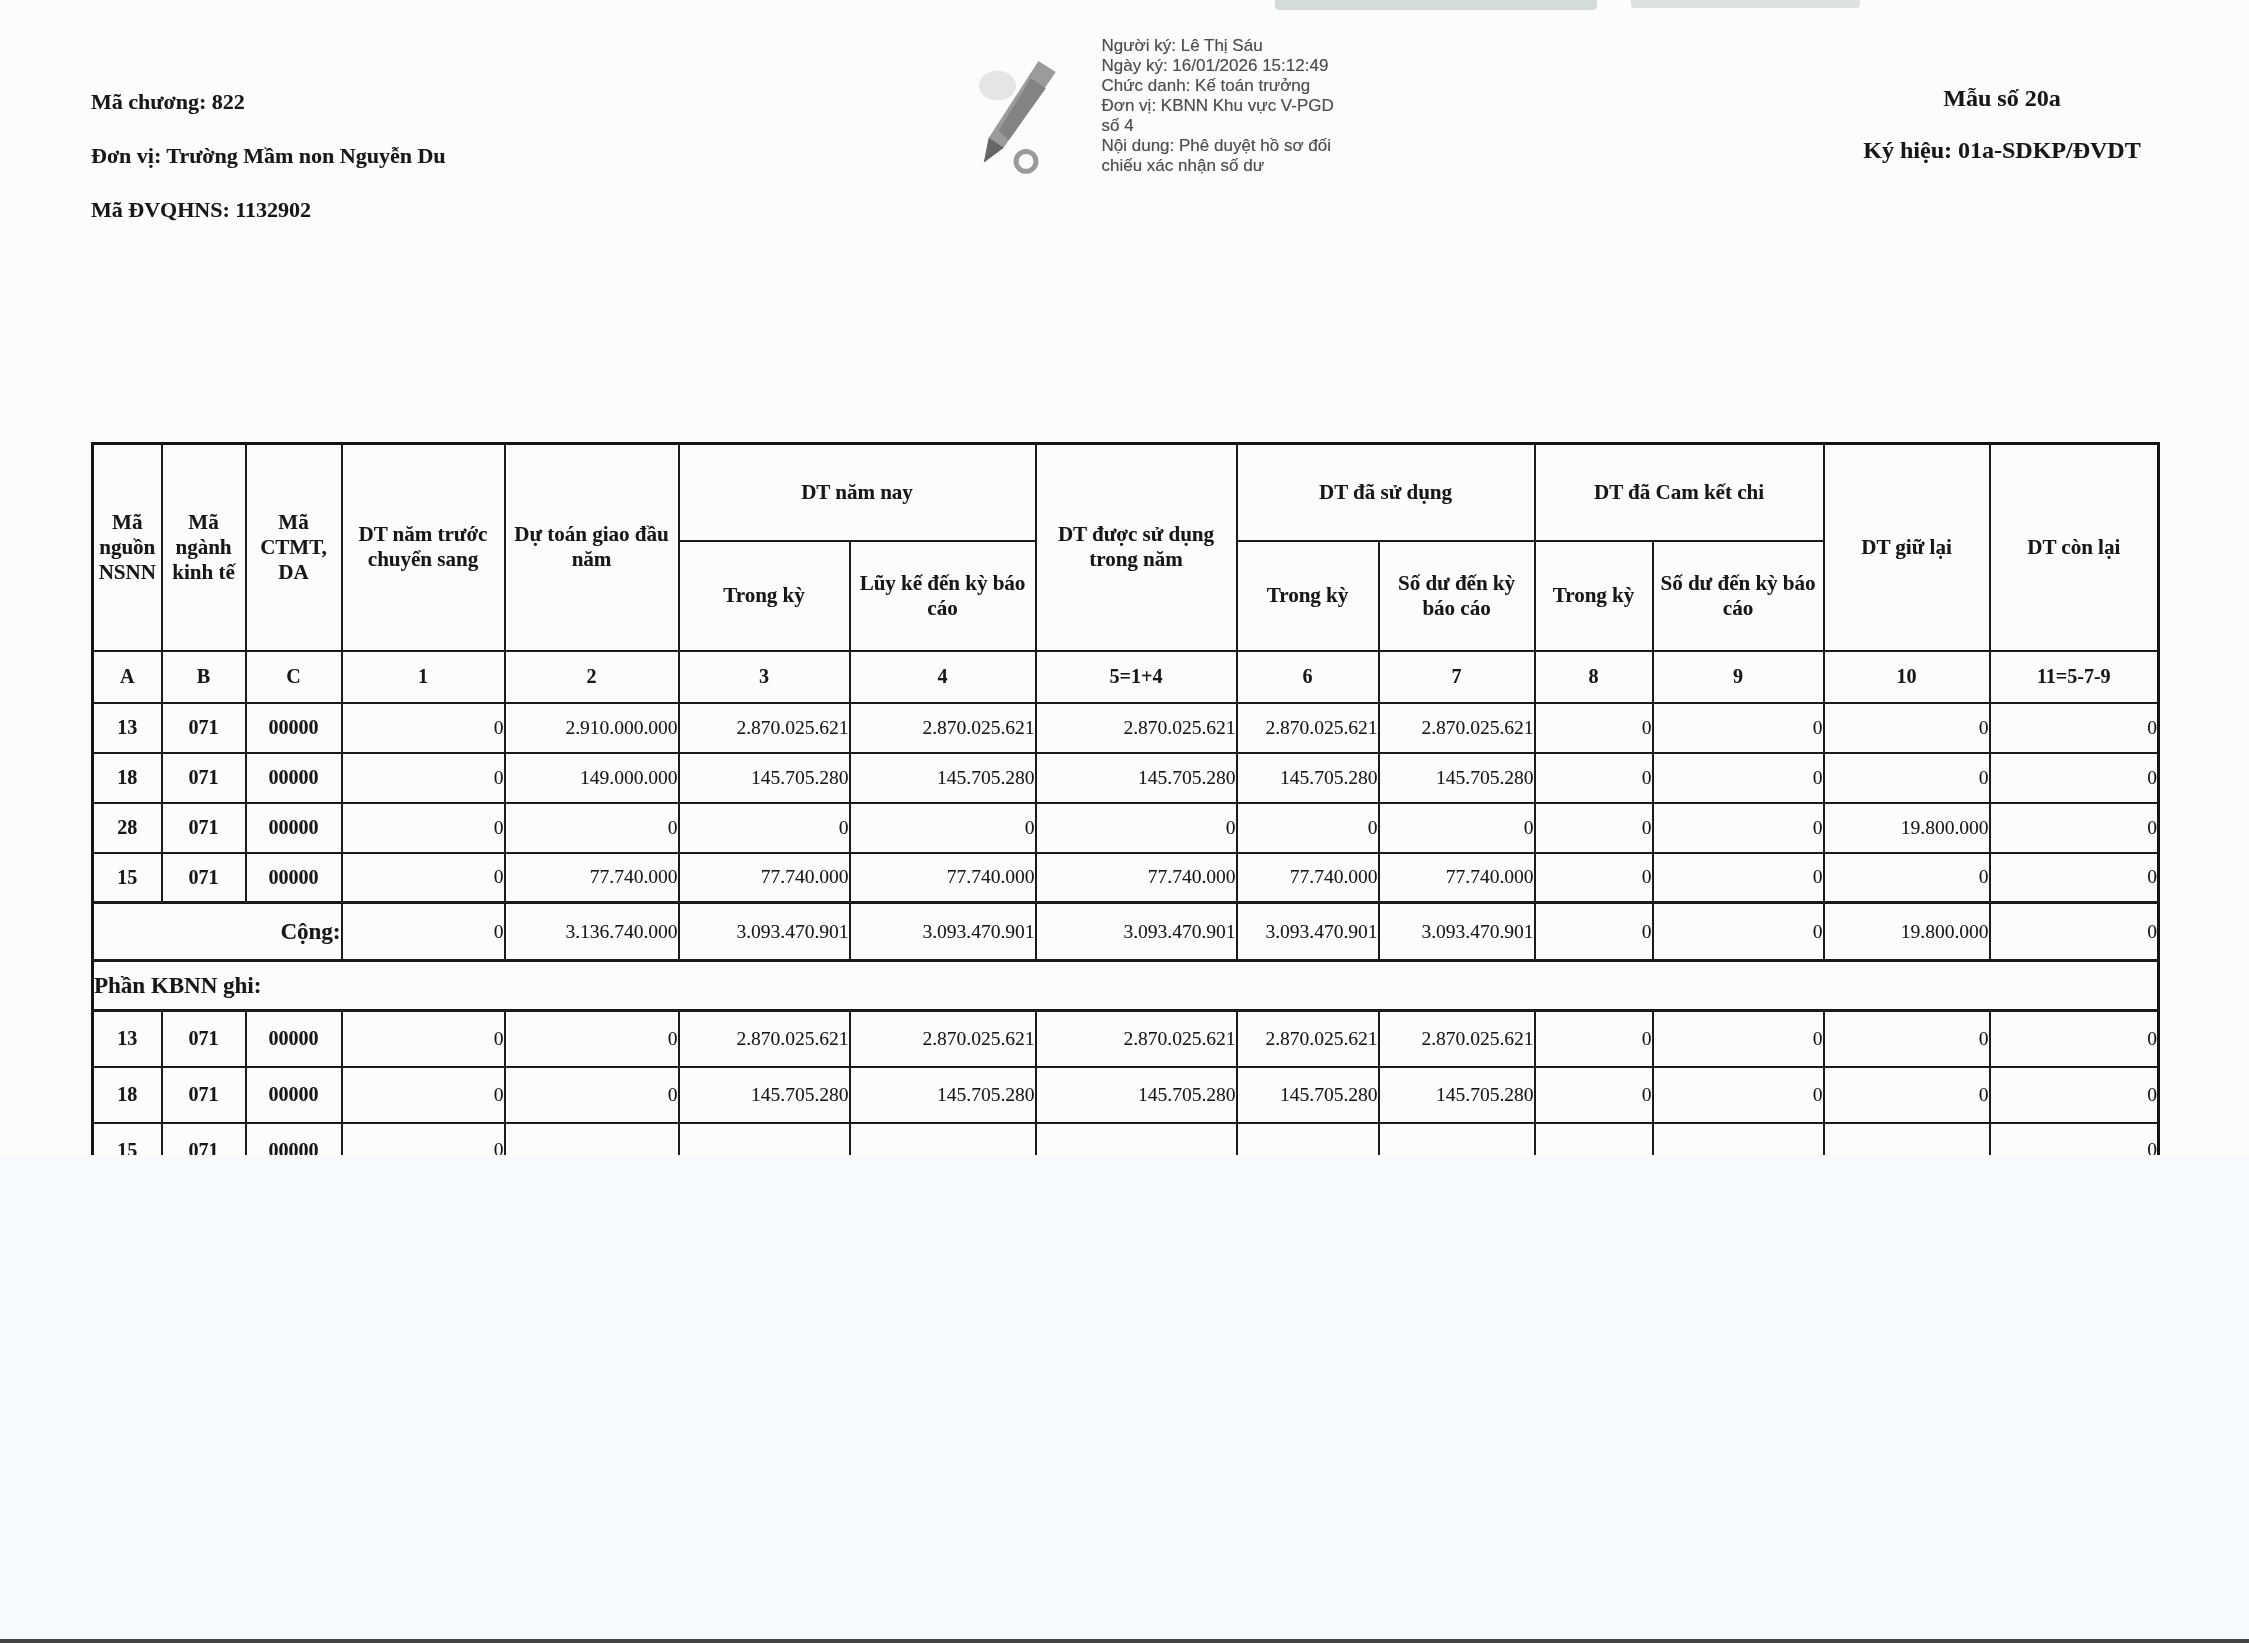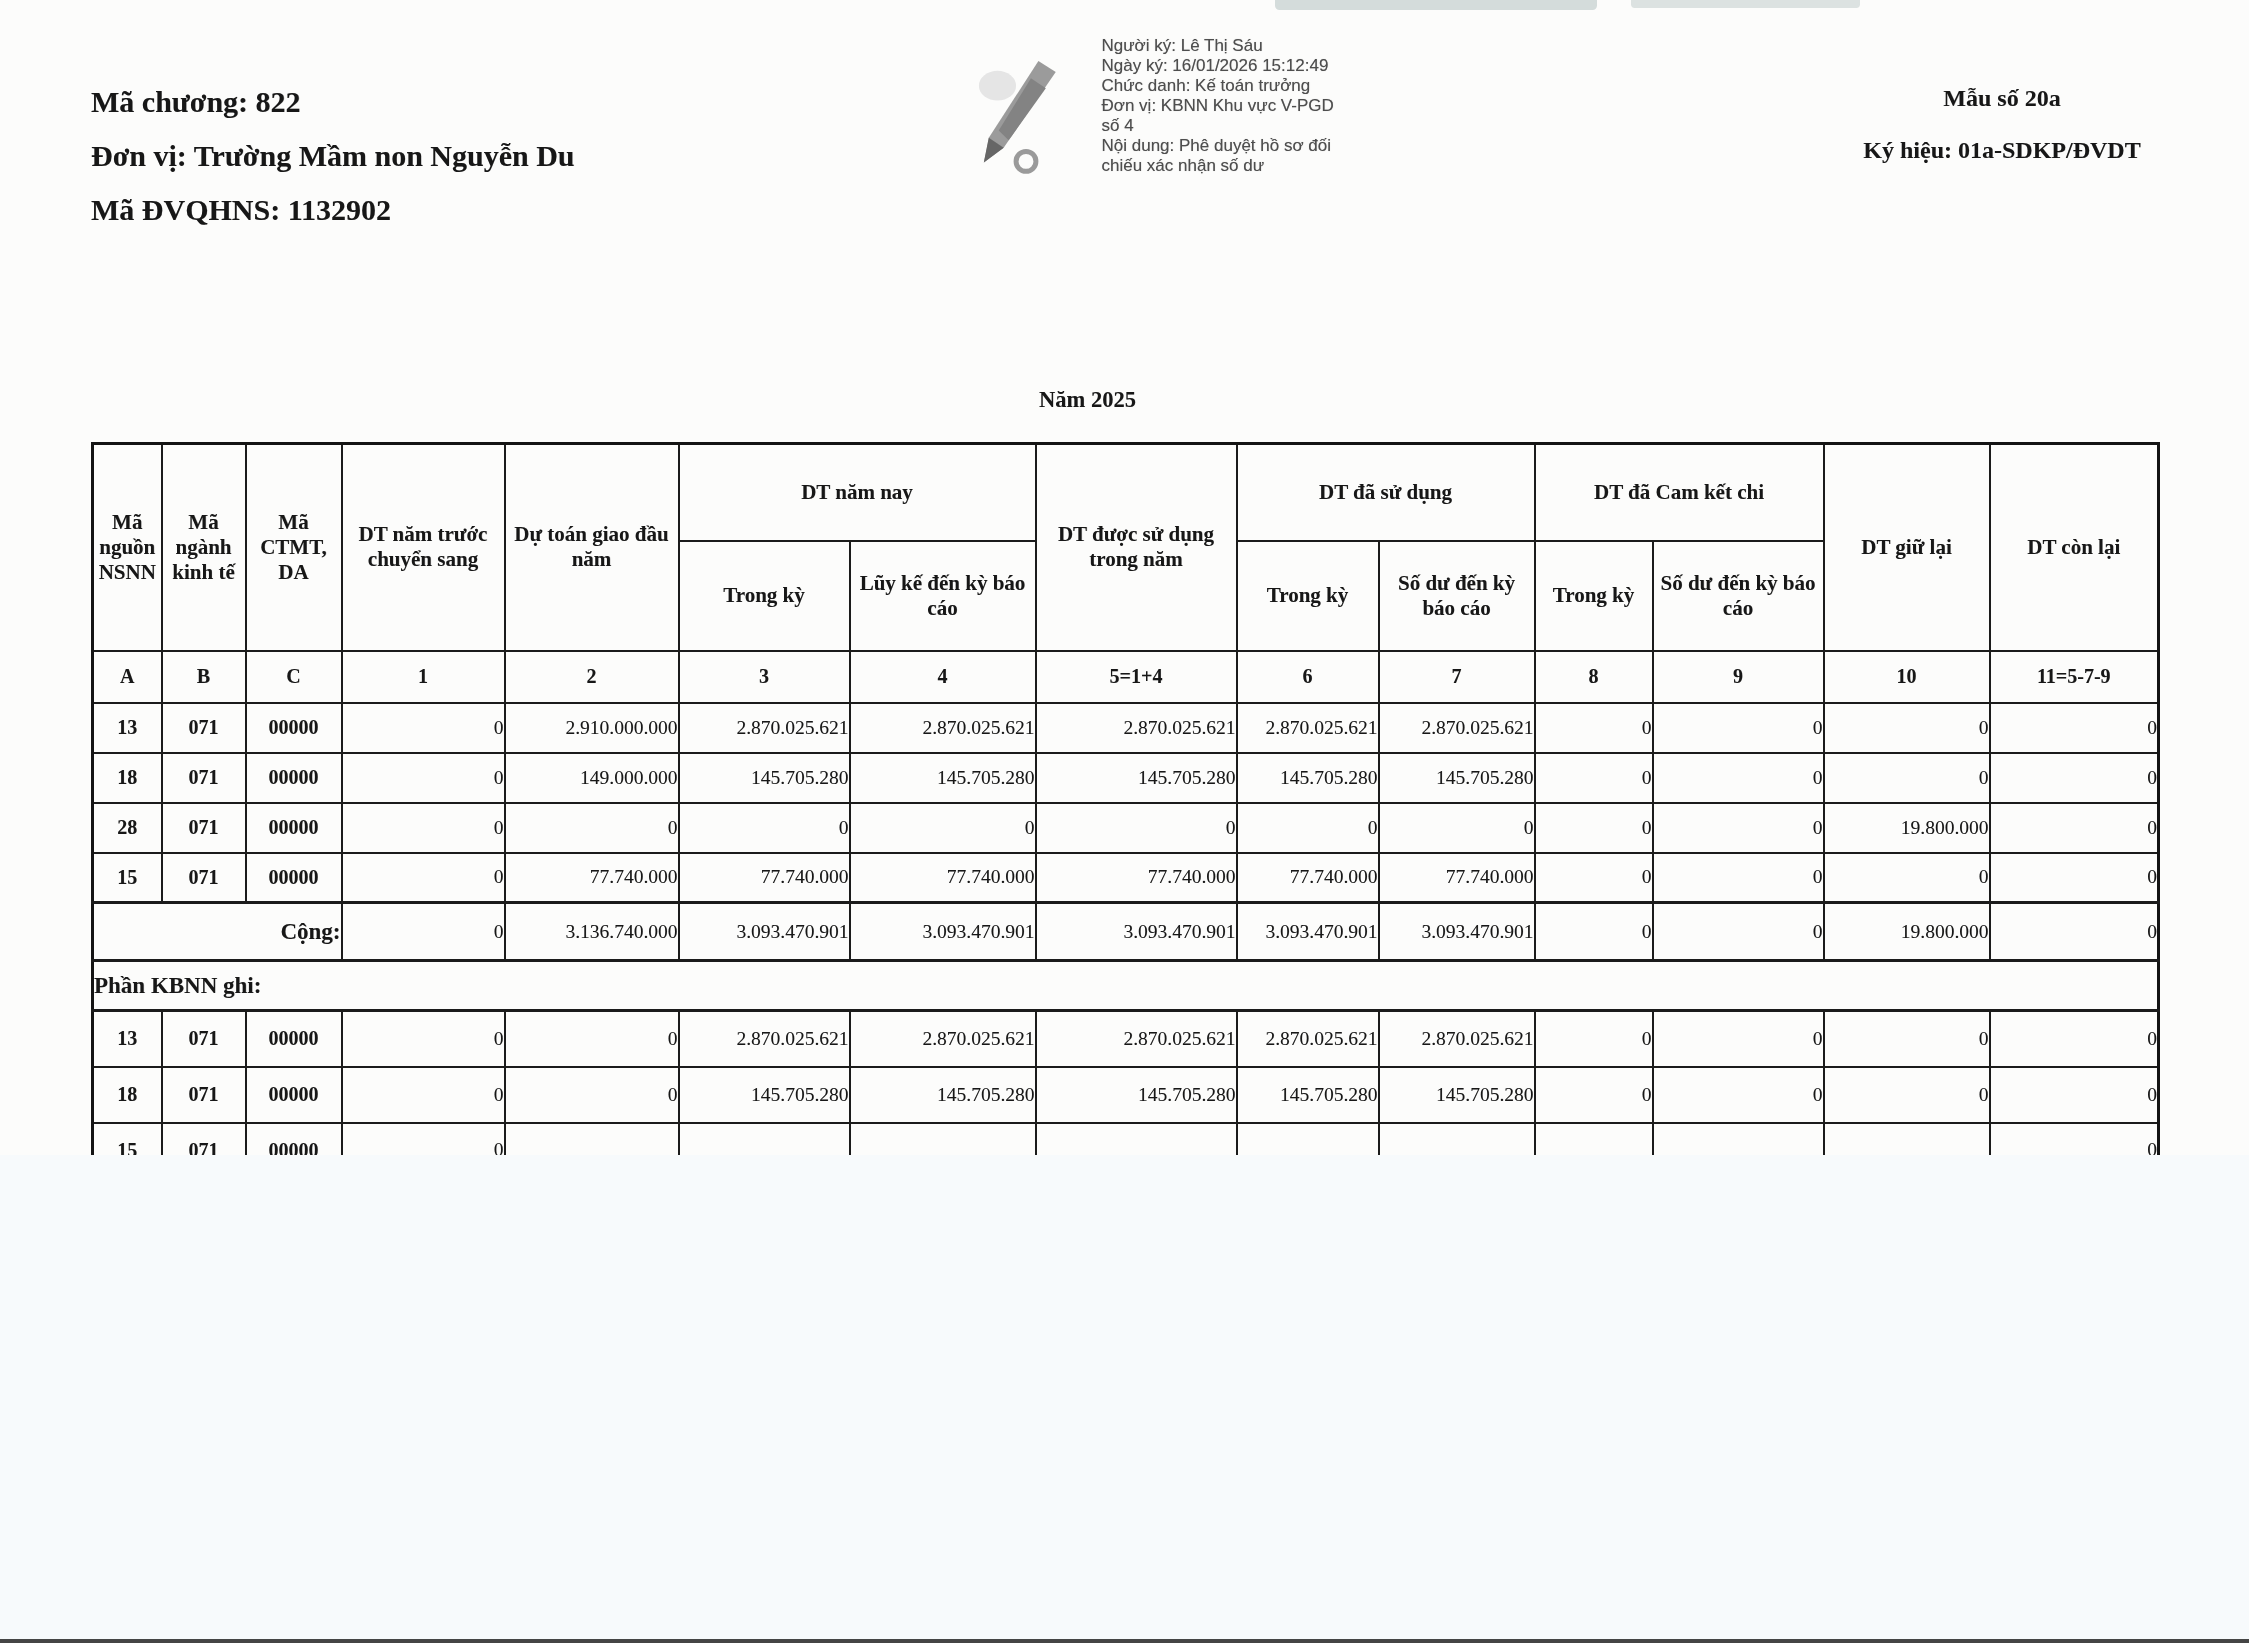--- a/index.html
+++ b/index.html
@@ -12,21 +12,21 @@
     color:#171717;
     text-shadow:0.3px 0.3px 0.6px rgba(25,25,25,0.28);
   }
   
   .artifact-a{position:absolute;left:1275px;top:0;width:322px;height:9.7px;background:rgba(96,126,126,0.26);border-radius:0 0 4.5px 4.5px;}
   .artifact-b{position:absolute;left:1631px;top:0;width:229px;height:8.2px;background:rgba(96,126,126,0.20);border-radius:0 0 3.7px 3.7px;}
   .bottom-bar{position:absolute;left:0;bottom:0;width:100%;height:5.2px;background:#454545;z-index:6;}
   .blank-overlay{position:absolute;left:0;top:1155px;width:2250px;height:489px;background:#f7fafc;z-index:5;}
 
   
-  .hdr-left{position:absolute;left:91px;top:75px;font-weight:bold;font-size:30px;line-height:54px;}
+  .hdr-left{position:absolute;left:91px;top:75px;font-weight:bold;font-size:22px;line-height:54px;}
   
   .hdr-right{position:absolute;left:1852px;top:72px;width:300px;font-weight:bold;font-size:24px;line-height:52px;text-align:center;}
   
   .sig{position:absolute;left:964px;top:36px;display:flex;align-items:flex-start;}
   .sig svg{width:124px;height:131px;margin-top:13.5px;opacity:0.85;}
   .sig-text{
     margin-left:13.5px;
     font-family:"Liberation Sans",sans-serif;
     font-size:17px;line-height:20px;
     color:#4e4e4e;white-space:pre-line;
@@ -93,21 +93,20 @@
 số 4
 Nội dung: Phê duyệt hồ sơ đối
 chiếu xác nhận số dư</div>
   </div>
 
   <div class="hdr-right">
     <div>Mẫu số 20a</div>
     <div>Ký hiệu: 01a-SDKP/ĐVDT</div>
   </div>
 
-  <div class="subtitle">Năm 2025</div>
 
   <table class="doc">
     <colgroup>
       <col style="width:69px">
         <col style="width:84px">
         <col style="width:96px">
       <col style="width:163px">
         <col style="width:174px">
         <col style="width:171px">
       <col style="width:186px">

